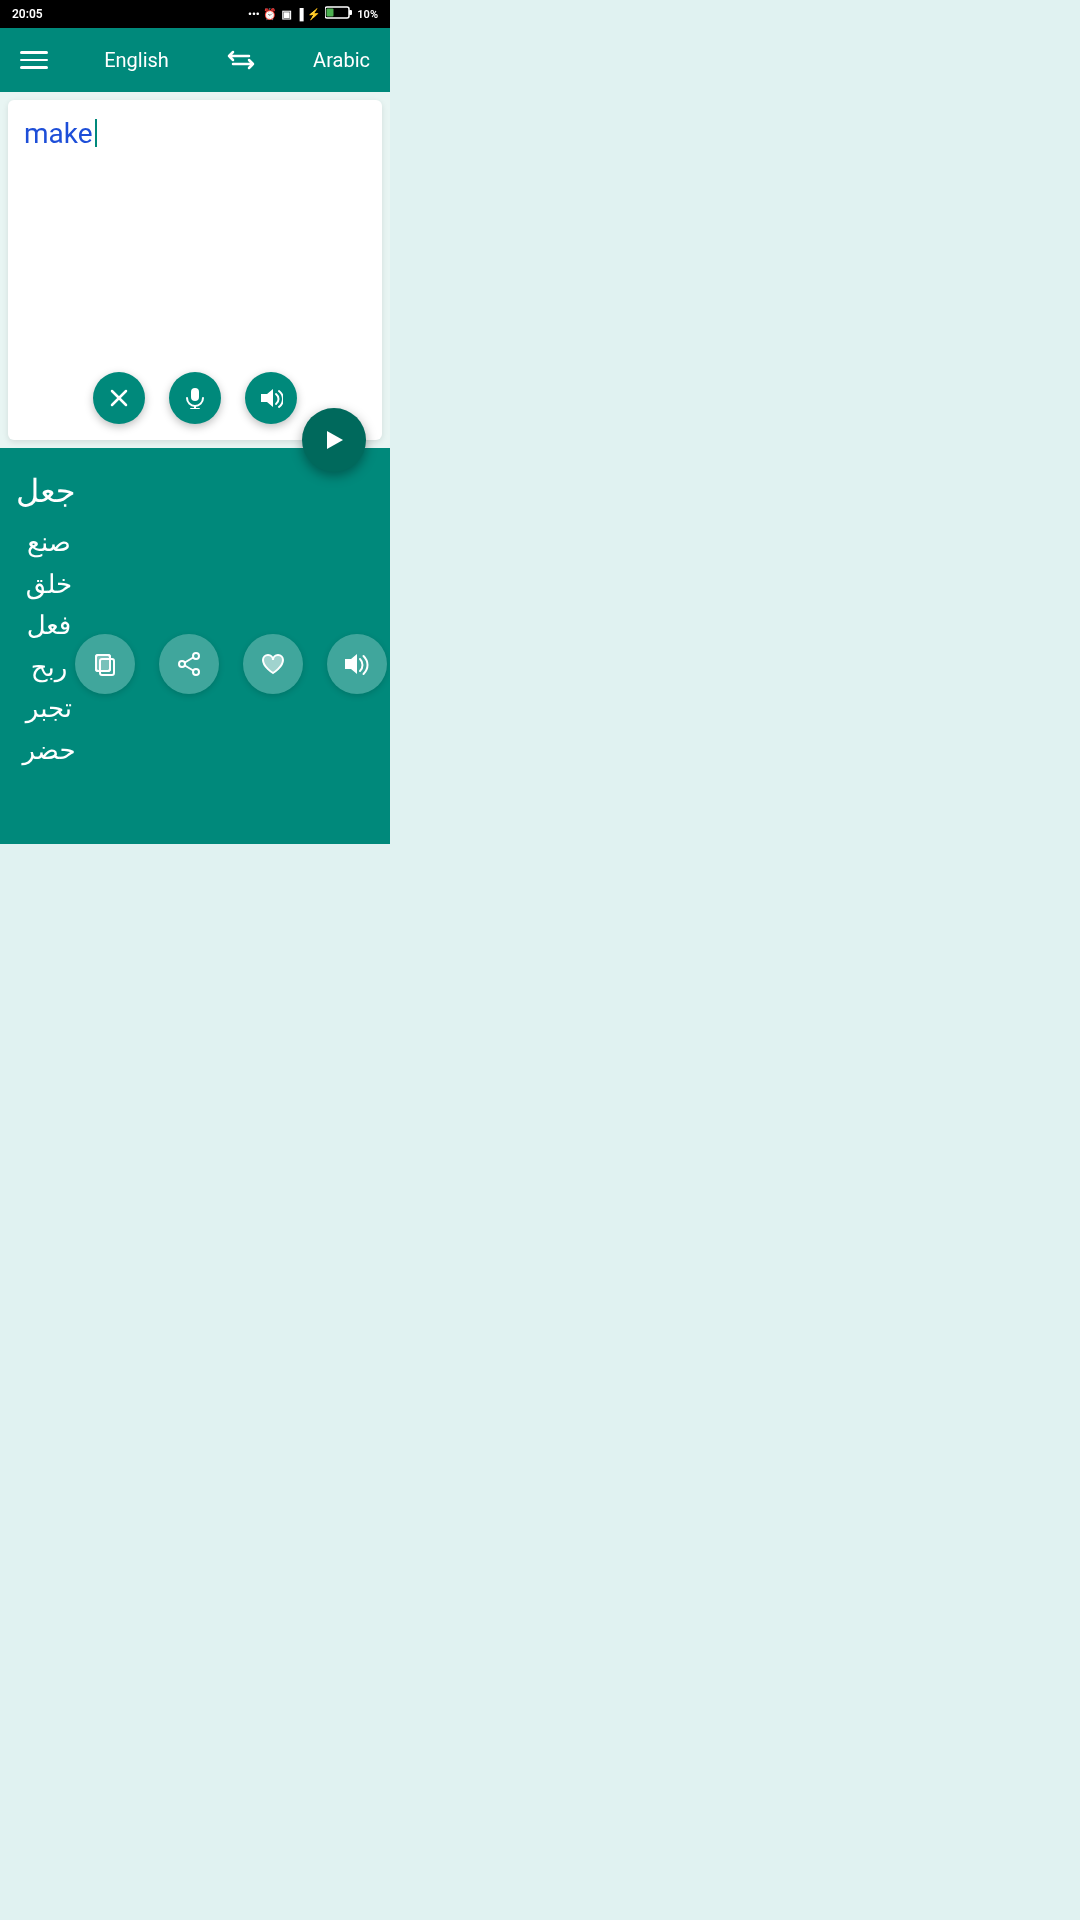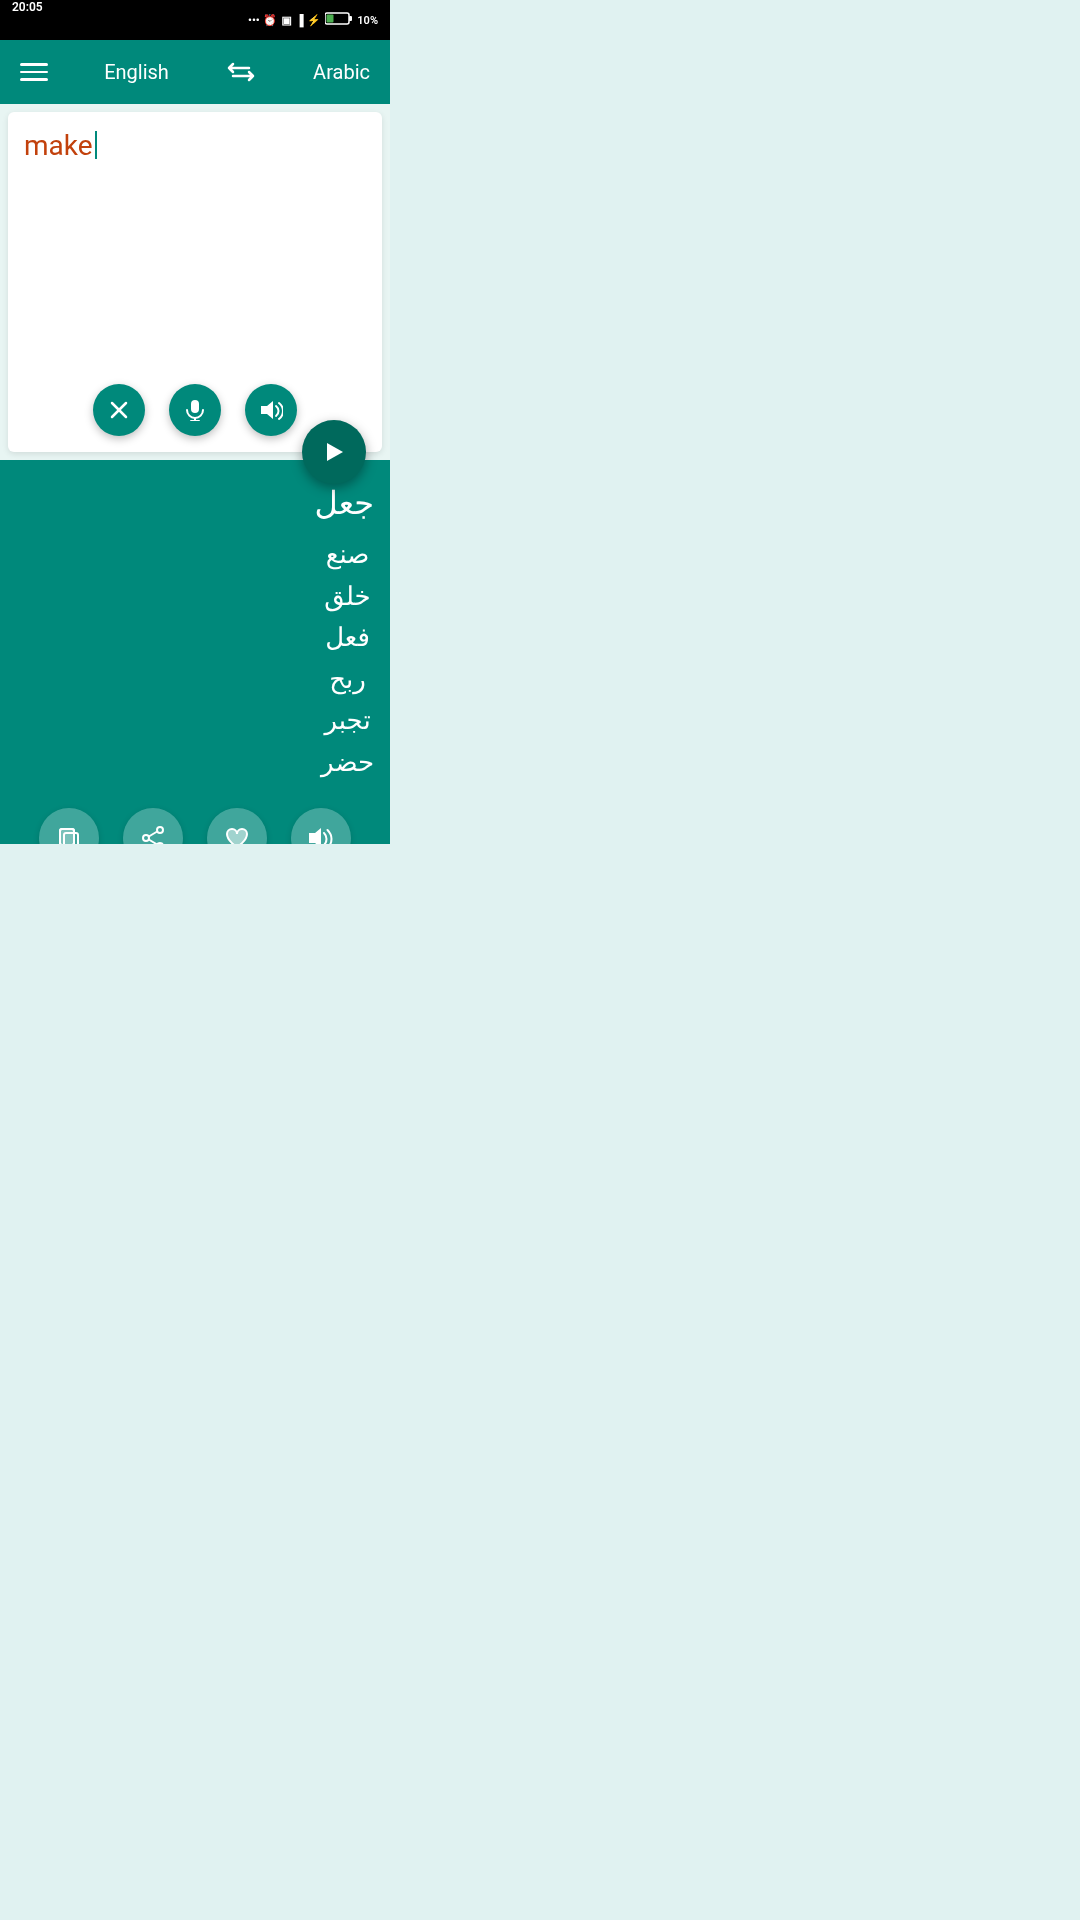--- a/index.html
+++ b/index.html
@@ -15,22 +15,23 @@
       font-family: 'Roboto', Arial, sans-serif;
       background: #e0f2f1;
       overflow: hidden;
       position: relative;
     }
 
     
     .status-bar {
       background: #000;
       color: #fff;
-      height: 40px;
-      display: flex;
+      height: 28px;
+      display: flex;
+      align-items: center;
       justify-content: space-between;
       padding: 0 12px;
       font-size: 12px;
       font-weight: 600;
     }
 
     .status-right {
       display: flex;
       align-items: center;
       gap: 4px;
@@ -93,21 +94,21 @@
       position: relative;
       min-height: 340px;
       display: flex;
       flex-direction: column;
       justify-content: space-between;
       box-shadow: 0 2px 6px rgba(0,0,0,0.1);
     }
 
     .input-text {
       font-size: 28px;
-      color: #c2410c;
+      color: #1d4ed8;
       line-height: 1.3;
       flex: 1;
     }
 
     .cursor {
       display: inline-block;
       width: 2px;
       height: 28px;
       background: #00897b;
       margin-left: 2px;
@@ -163,21 +164,21 @@
       z-index: 10;
     }
 
     
     .output-section {
       background: #00897b;
       min-height: 400px;
       padding: 24px 16px 16px 16px;
       position: relative;
       display: flex;
-      flex-direction: column;
+      flex-direction: row;
       justify-content: space-between;
     }
 
     .output-content {
       display: flex;
       flex-direction: column;
       align-items: flex-end;
       gap: 4px;
     }
 

